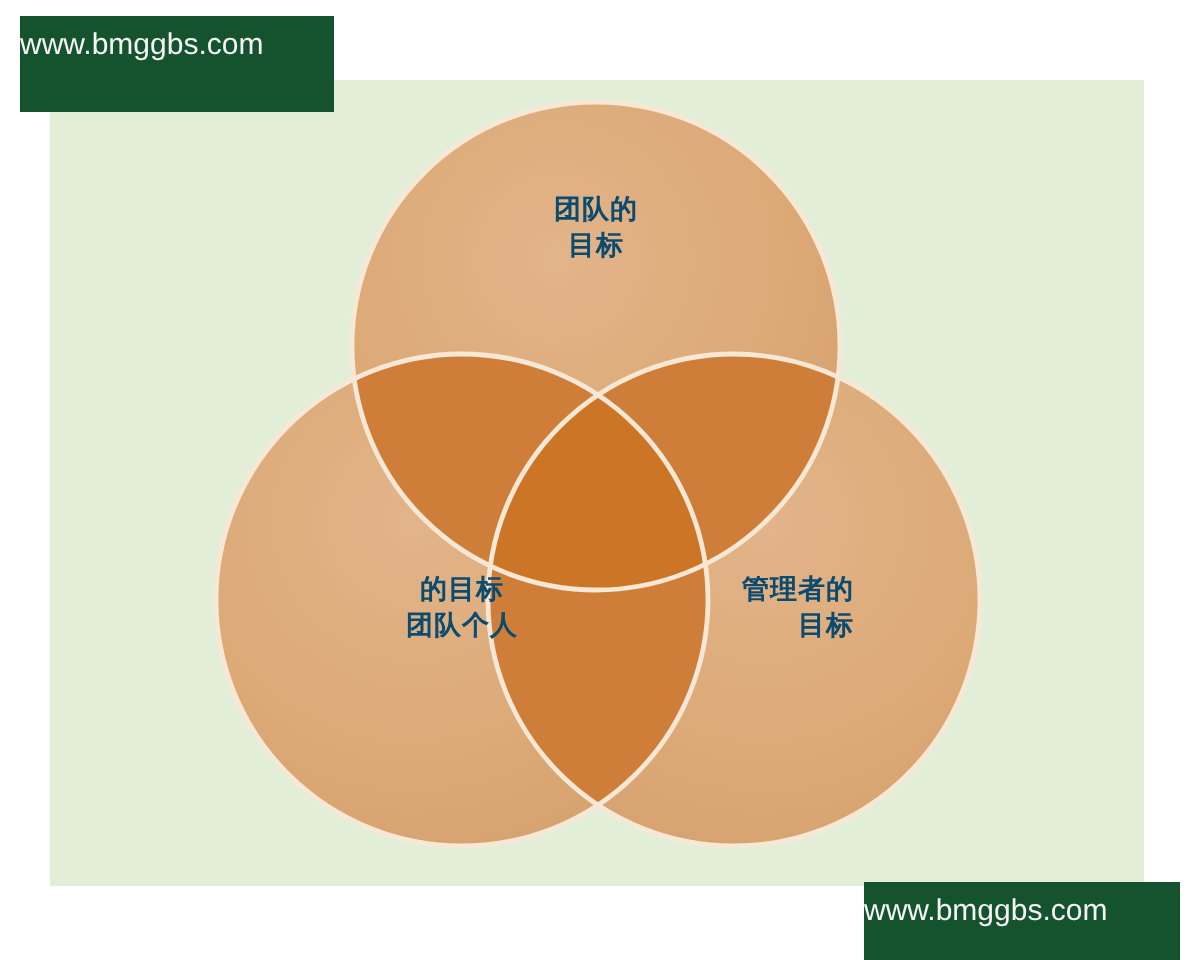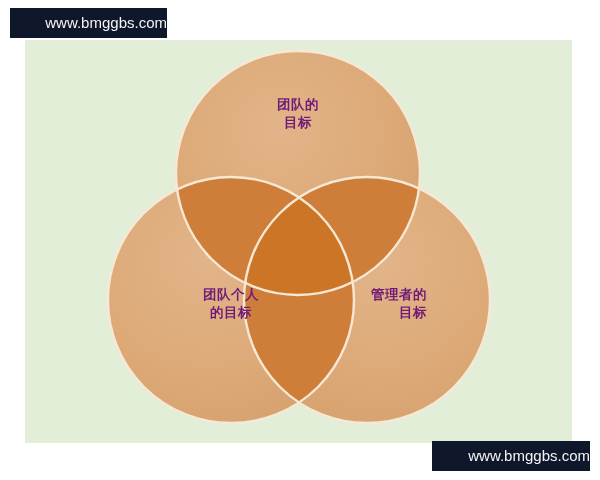--- a/index.html
+++ b/index.html
@@ -41,21 +41,21 @@
     top: 40px;
     width: 547px;
     height: 403px;
     display: block;
   }
 
   
   .venn-label {
     position: absolute;
     text-align: center;
-    color: #701a75;
+    color: #0c4a6e;
     font-weight: bold;
     font-size: 13.5px;
     line-height: 18px;
     letter-spacing: 0.5px;
     white-space: nowrap;
     text-shadow: 0 0 1px rgba(255,255,255,0.12);
   }
   .label-top {
     left: 238px;
     top: 96px;
@@ -70,26 +70,26 @@
     left: 307px;
     top: 286px;
     width: 120px;
     text-align: right;
   }
   .venn-label .ln { display: block; }
 
   
   .watermark {
     position: absolute;
-    background: #0f172a;
+    background: #14532d;
     color: #f4f4f4;
     font-size: 15px;
     line-height: 30px;
-    height: 30px;
-    text-align: right;
+    height: 48px;
+    text-align: left;
     white-space: nowrap;
     font-family: "Liberation Sans", "DejaVu Sans", sans-serif;
   }
   .wm-top {
     left: 10px;
     top: 8px;
     width: 157px;
   }
   .wm-bottom {
     left: 432px;
@@ -166,22 +166,22 @@
       <circle cx="342" cy="260" r="123"></circle>
     </g>
   </svg>
 
   <div class="venn-label label-top">
     <span class="ln">团队的</span>
     <span class="ln">目标</span>
   </div>
 
   <div class="venn-label label-left">
+    <span class="ln">的目标</span>
     <span class="ln">团队个人</span>
-    <span class="ln">的目标</span>
   </div>
 
   <div class="venn-label label-right">
     <span class="ln">管理者的</span>
     <span class="ln">目标</span>
   </div>
 
   <div class="watermark wm-top">www.bmggbs.com</div>
   <div class="watermark wm-bottom">www.bmggbs.com</div>
 

